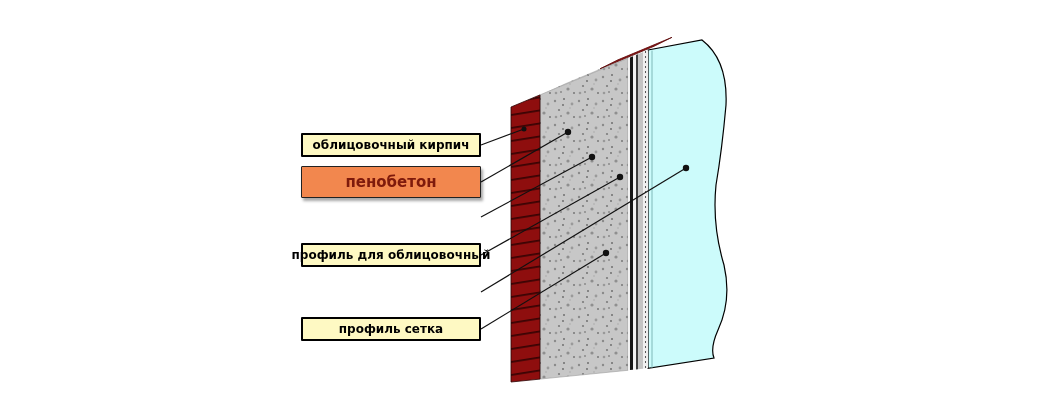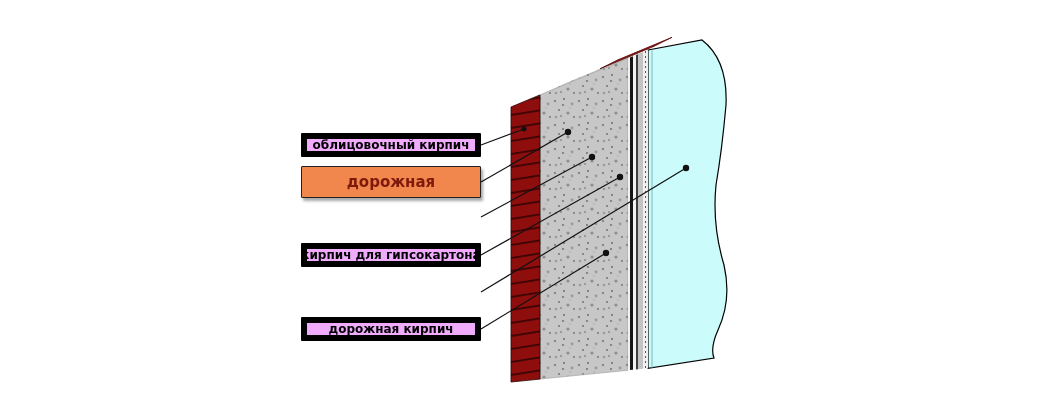--- a/index.html
+++ b/index.html
@@ -11,22 +11,22 @@
     overflow: hidden;
     font-family: "DejaVu Sans", "Liberation Sans", sans-serif;
   }
   .diagram-svg { position: absolute; left: 0; top: 0; }
   .label-box {
     position: absolute;
     left: 301px;
     width: 180px;
     height: 24px;
     box-sizing: border-box;
-    background: #f0abfc;
-    border: 6px solid #000000;
+    background: #fef9c3;
+    border: 2px solid #000000;
     border-radius: 1px;
     display: flex;
     align-items: center;
     justify-content: center;
     font-size: 12px;
     font-weight: bold;
     color: #000000;
     white-space: nowrap;
     z-index: 2;
   }
@@ -100,21 +100,21 @@
       <circle class="dot" cx="568" cy="132" r="3.2"></circle>
       <circle class="dot" cx="592" cy="157" r="3.2"></circle>
       <circle class="dot" cx="620" cy="177" r="3.2"></circle>
       <circle class="dot" cx="686" cy="168" r="3.2"></circle>
       <circle class="dot" cx="606" cy="253" r="3.2"></circle>
     </g>
   </svg>
 
   <div class="label-box" style="top:133px">облицовочный кирпич</div>
 
-  <div class="label-box highlight" style="top: 166px; background-color: rgb(242, 135, 78); color: rgb(126, 26, 12);">дорожная</div>
+  <div class="label-box highlight" style="top: 166px; background-color: rgb(242, 135, 78); color: rgb(126, 26, 12);">пенобетон</div>
 
 
-  <div class="label-box" style="top:243px">кирпич для гипсокартона</div>
+  <div class="label-box" style="top:243px">профиль для облицовочный</div>
 
 
-  <div class="label-box" style="top:317px">дорожная кирпич</div>
+  <div class="label-box" style="top:317px">профиль сетка</div>
 
 </div>
 
 </body></html>

